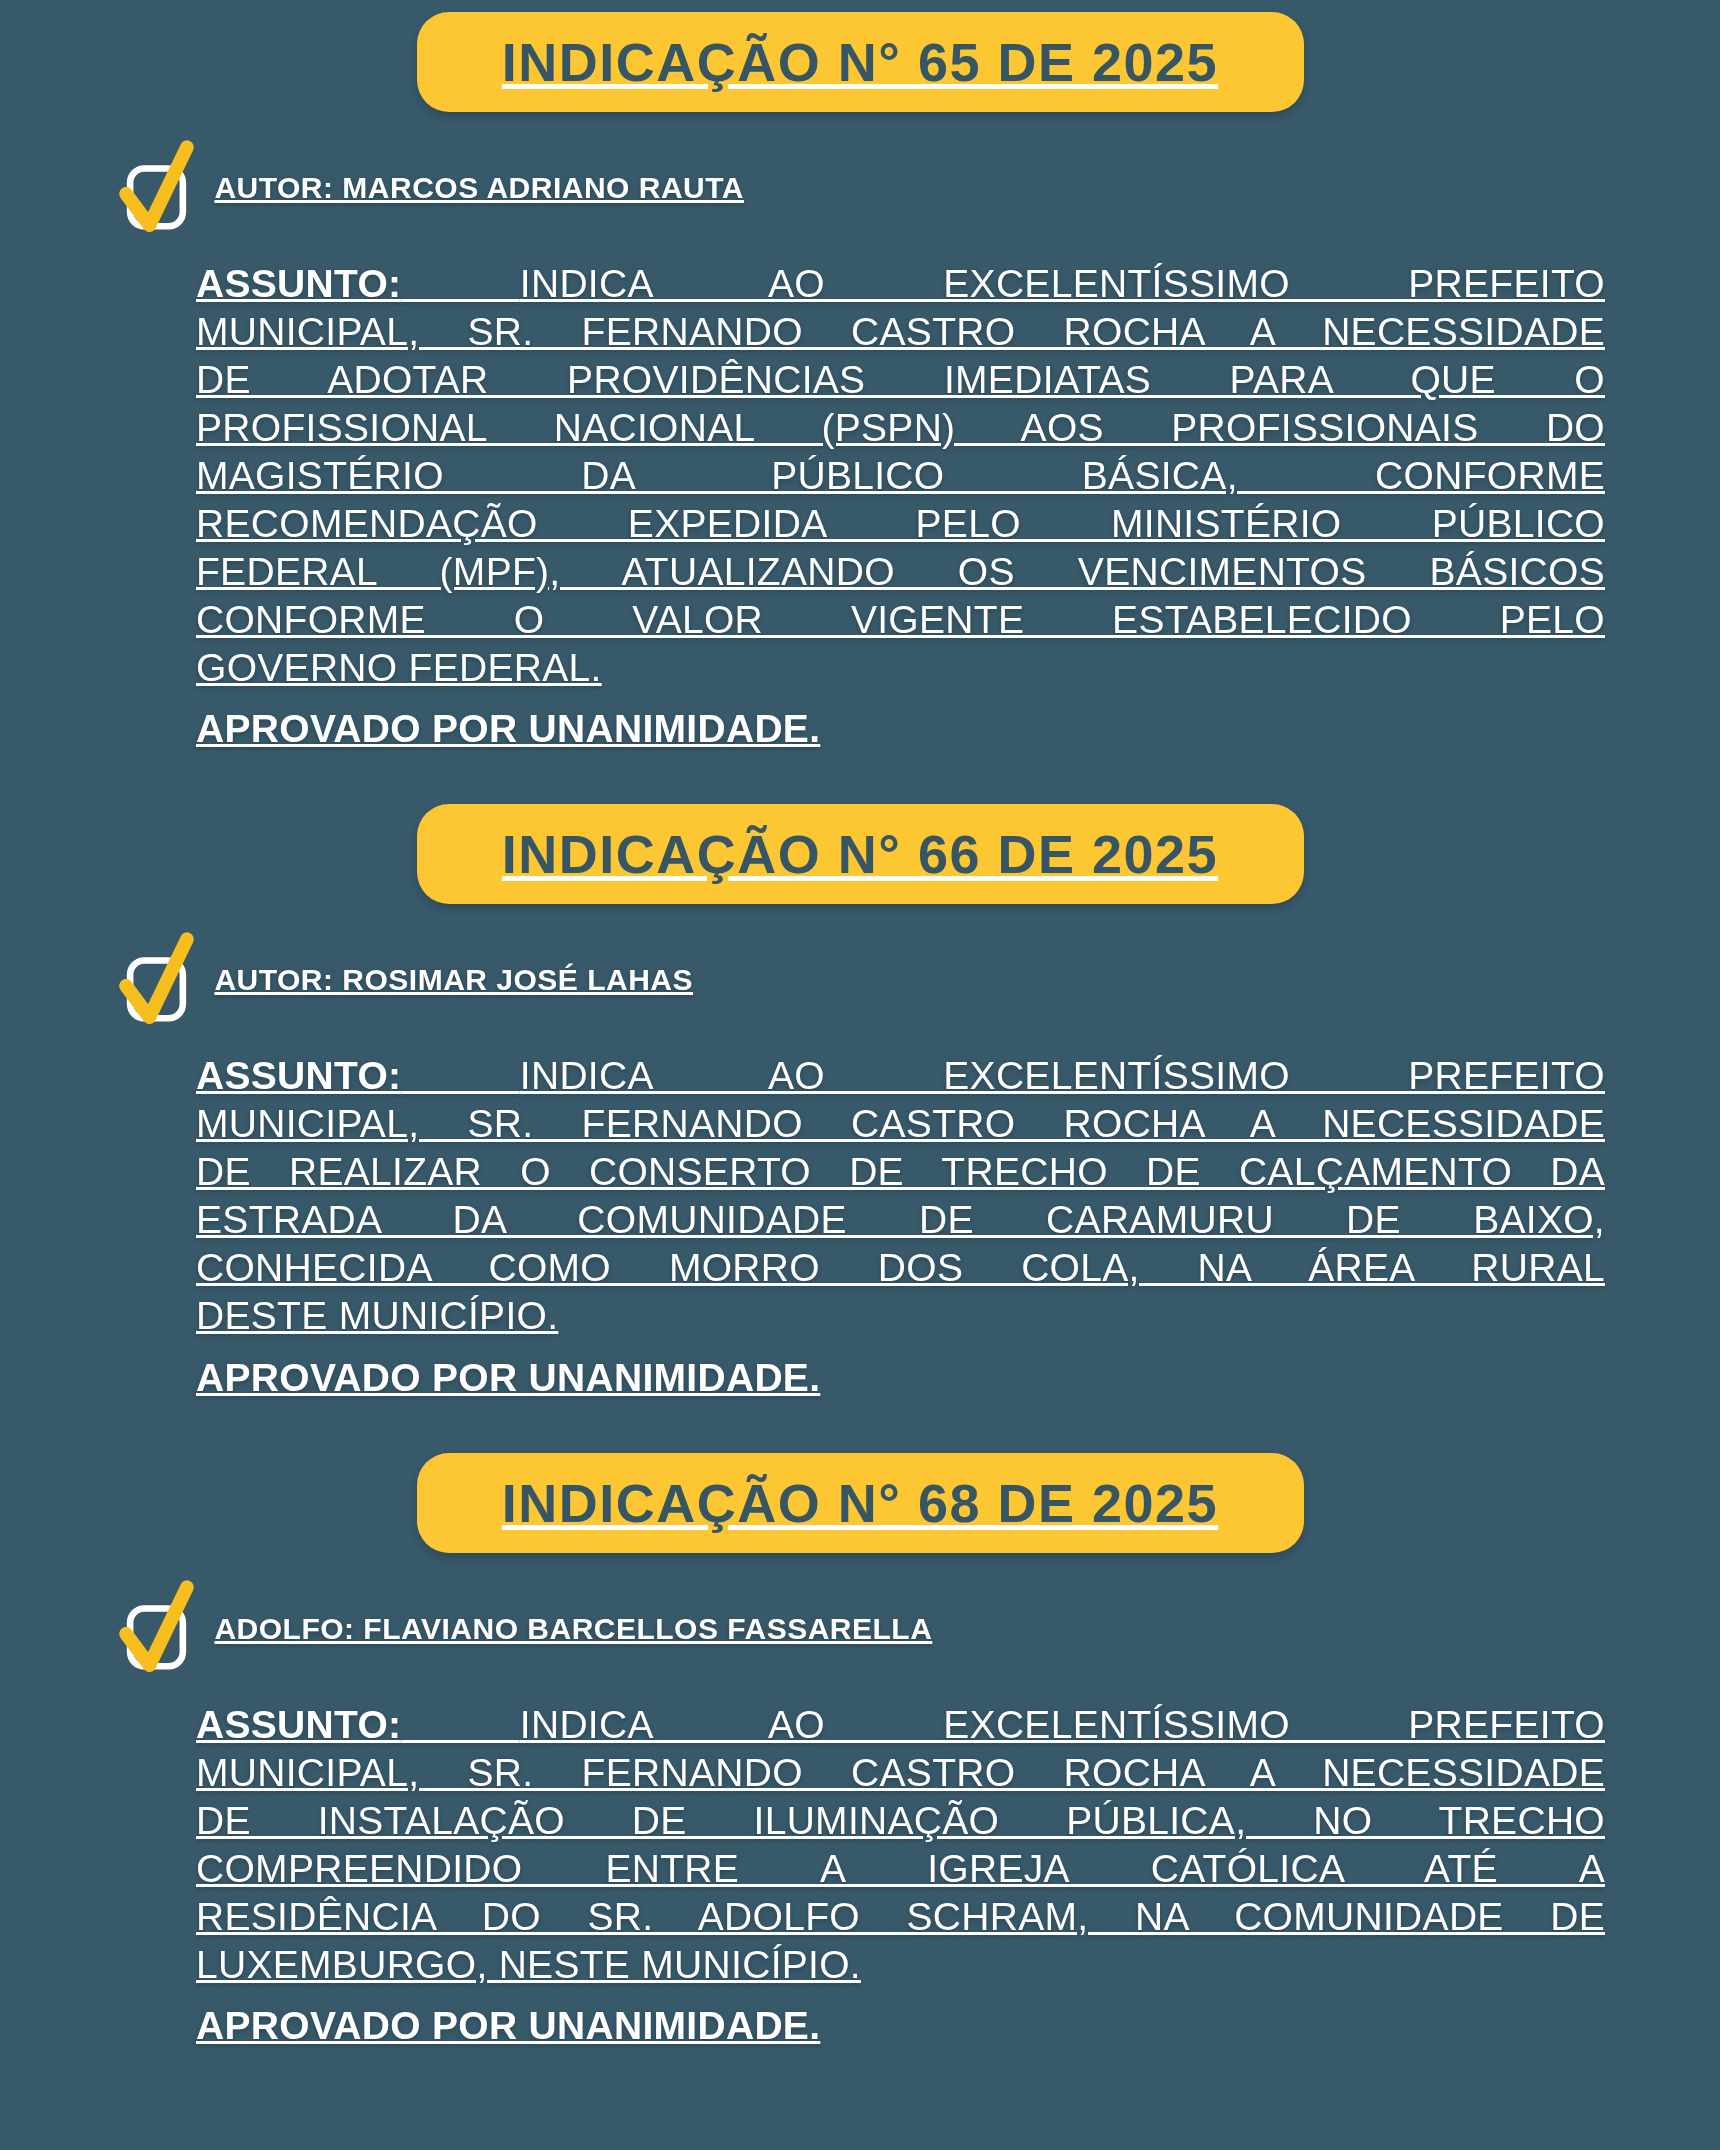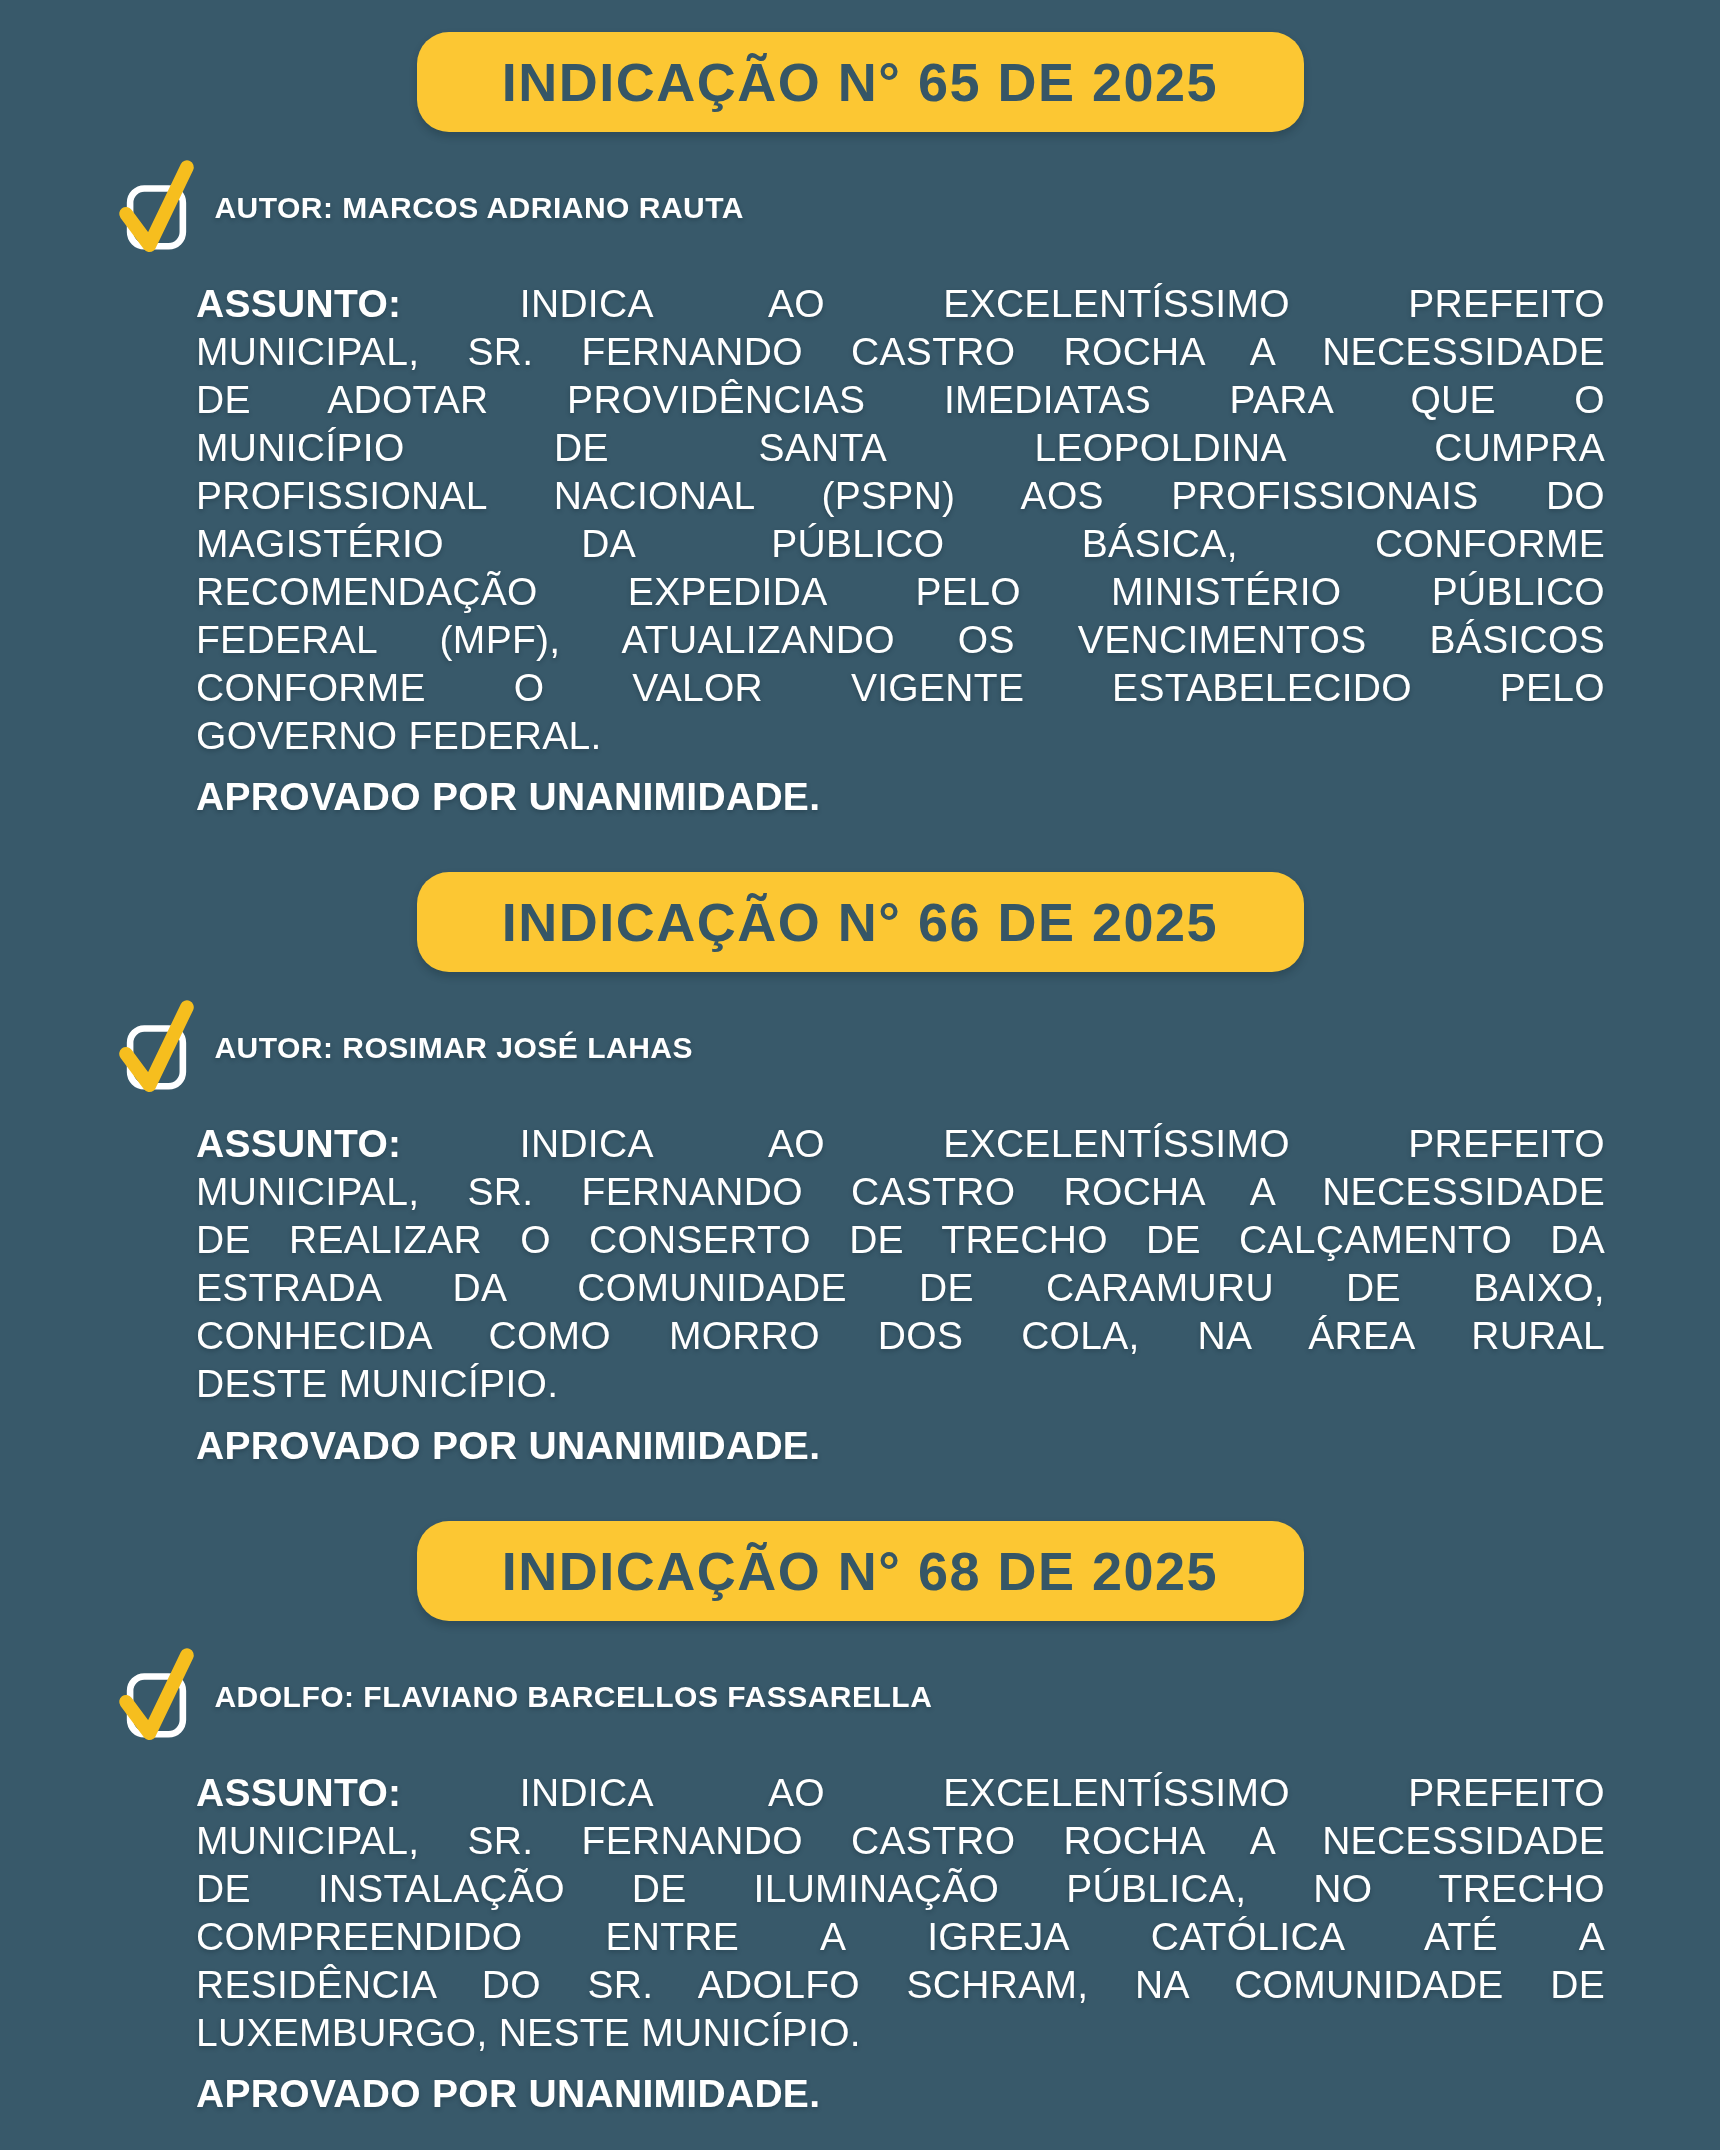--- a/index.html
+++ b/index.html
@@ -8,21 +8,21 @@
     --badge_text:#365666;
     --white:#FFFFFF;
   }
   *{margin:0;padding:0;box-sizing:border-box;}
   html,body{width:1720px;height:2151px;overflow:hidden;}
   body{
     background:var(--background);
     font-family:"Liberation Sans", sans-serif;
     color:var(--white);
   }
-  .page{padding-top:32px;}
+  .page{padding-top:12px;text-decoration:underline;}
 
   .indication{margin-top:0;}
   .indication + .indication{margin-top:51px;}
 
   .badge{
     width:887px;height:100px;
     margin:0 auto;
     background:var(--yellow);
     border-radius:32px;
     display:flex;align-items:center;justify-content:center;
@@ -73,21 +73,20 @@
           <rect x="16" y="48" width="104" height="114" rx="28" fill="none" stroke="#FFFFFF" stroke-width="13"></rect>
           <path d="M8 98 L54 160 L128 6" fill="none" stroke="#F6BE1E" stroke-width="27" stroke-linecap="round" stroke-linejoin="round"></path>
         </svg>
       </span>
       <span class="author">AUTOR: MARCOS ADRIANO RAUTA</span>
     </div>
     <div class="para">
       <div class="line"><span class="assunto">ASSUNTO:</span> <span>INDICA AO EXCELENTÍSSIMO PREFEITO</span></div>
       <div class="line">MUNICIPAL, SR. FERNANDO CASTRO ROCHA A NECESSIDADE</div>
       <div class="line">DE ADOTAR PROVIDÊNCIAS IMEDIATAS PARA QUE O</div>
-      <div class="line">MUNICÍPIO DE SANTA LEOPOLDINA CUMPRA</div>
       <div class="line">PROFISSIONAL NACIONAL (PSPN) AOS PROFISSIONAIS DO</div>
       <div class="line">MAGISTÉRIO DA PÚBLICO BÁSICA, CONFORME</div>
       <div class="line">RECOMENDAÇÃO EXPEDIDA PELO MINISTÉRIO PÚBLICO</div>
       <div class="line">FEDERAL (MPF), ATUALIZANDO OS VENCIMENTOS BÁSICOS</div>
       <div class="line">CONFORME O VALOR VIGENTE ESTABELECIDO PELO</div>
       <div class="line last">GOVERNO FEDERAL.</div>
       <div class="approved">APROVADO POR UNANIMIDADE.</div>
     </div>
   </section>
 

